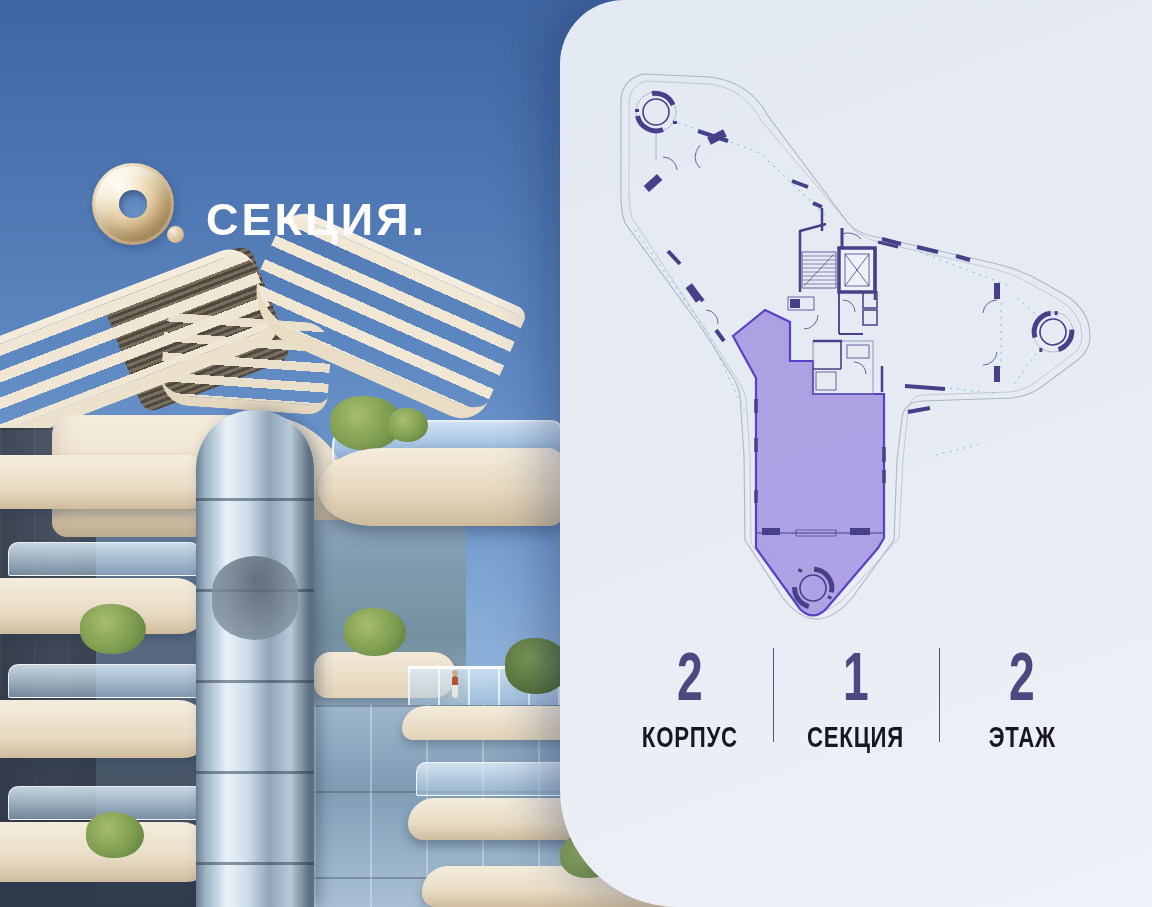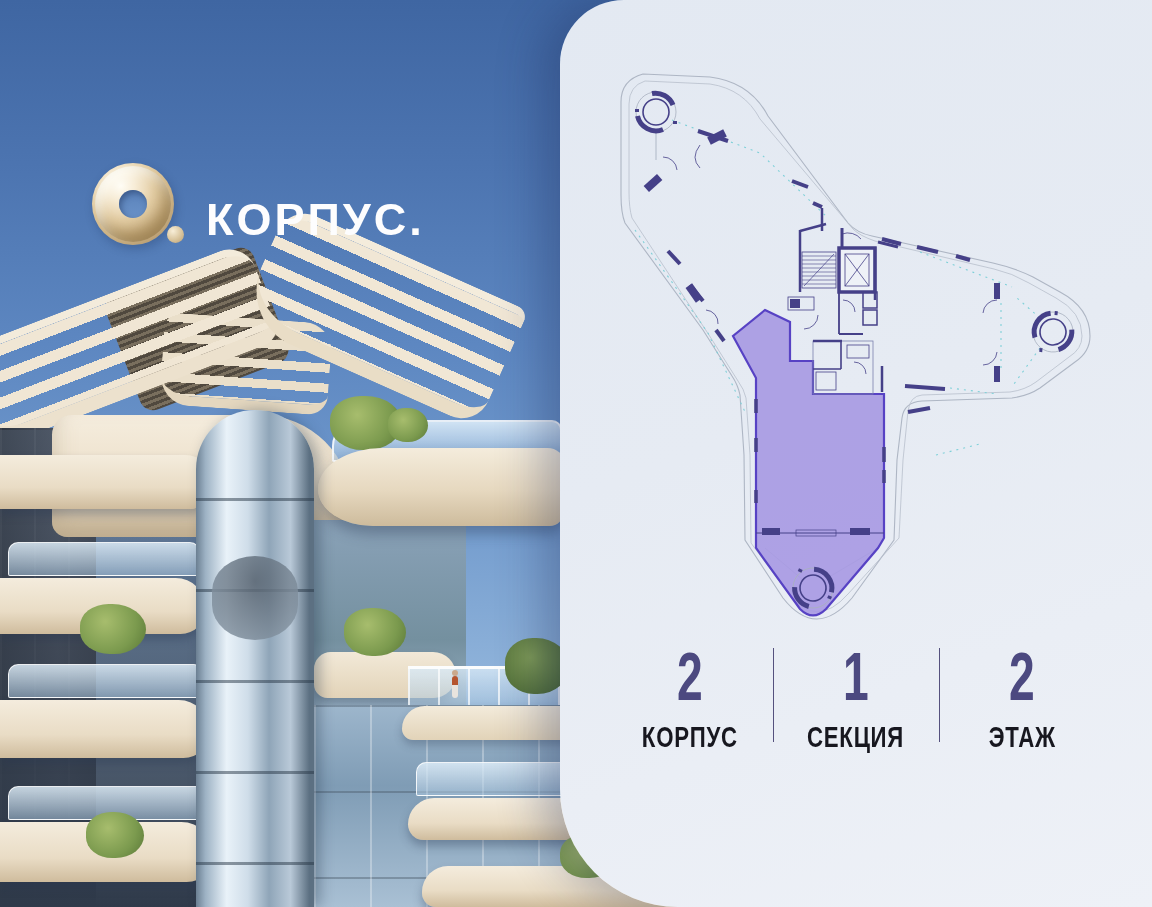--- a/index.html
+++ b/index.html
@@ -191,21 +191,21 @@
   <div class="slab right-slab3"></div>
   <div class="plant p8"></div>
 
   <div class="cylinder"></div>
   <div class="cyl-cab"></div>
 </div>
 
 <div class="logo">
   <div class="torus"></div>
   <div class="logo-dot"></div>
-  <div class="wordmark">КОРПУС.</div>
+  <div class="wordmark">СЕКЦИЯ.</div>
 </div>
 
 <div class="panel">
 
   <svg class="plan-svg" width="592" height="660" viewBox="0 0 592 660">
     <defs>
       <g id="turret">
         <circle r="20" fill="none" stroke="#a8b0bf" stroke-width="0.8"></circle>
         <circle r="13" fill="none" stroke="#454088" stroke-width="1.6"></circle>
         <path d="M -4,-18.5 A 19,19 0 0 1 17,-7" stroke="#454088" stroke-width="5" fill="none"></path>

